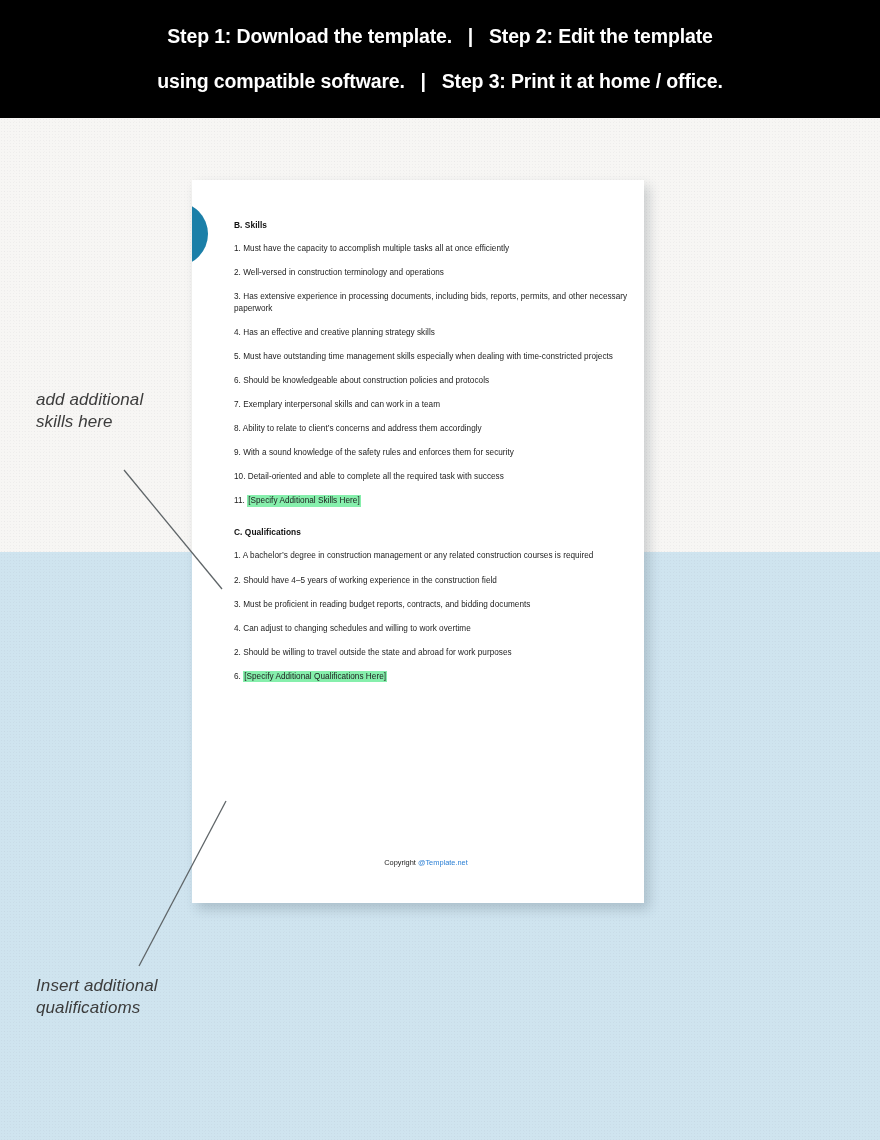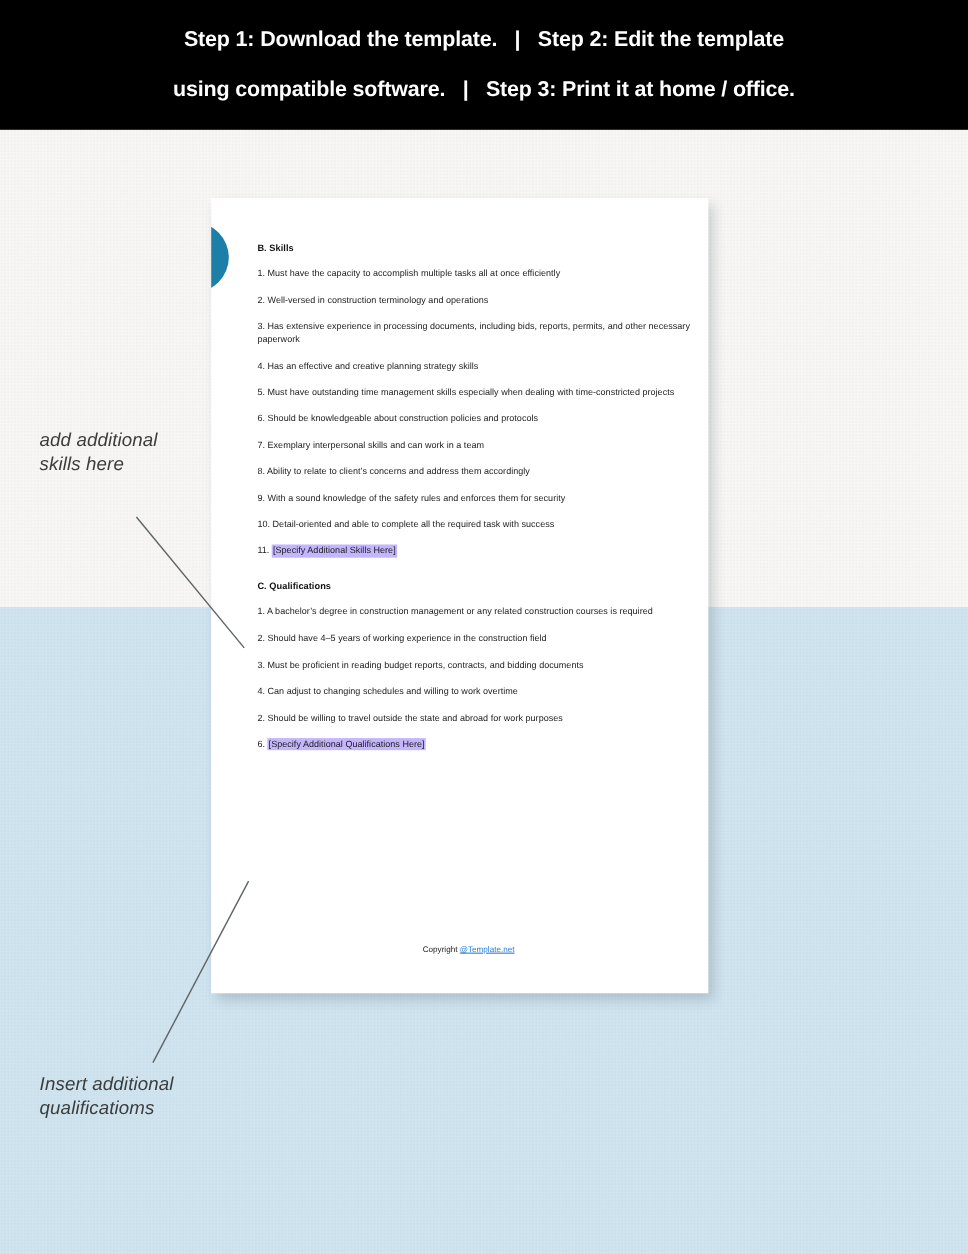--- a/index.html
+++ b/index.html
@@ -136,42 +136,41 @@
 
   .doc-item {
     margin-bottom: 13px;
     letter-spacing: .03px;
     color: #1c1c1c;
   }
 
   .doc-item:last-child { margin-bottom: 0; }
 
   .hl {
-    background: #c4b5fd;
+    background: #86efac;
     color: #1c1c1c;
     padding: 1px 1px 1.5px 1px;
     box-decoration-break: clone;
     -webkit-box-decoration-break: clone;
   }
 
   .doc-footer {
     position: absolute;
     left: 0;
     top: 678px;
     width: 504px;
     text-align: center;
     padding-right: 36px;
     font-size: 7.4px;
     color: #222222;
   }
 
   .doc-footer a,
   .doc-footer .lnk {
     color: #2a7fd4;
-    text-decoration: underline;
   }
 
   
   .annot {
     position: absolute;
     font-style: italic;
     font-size: 17px;
     line-height: 1.27;
     color: #3c3c3c;
     text-align: left;

